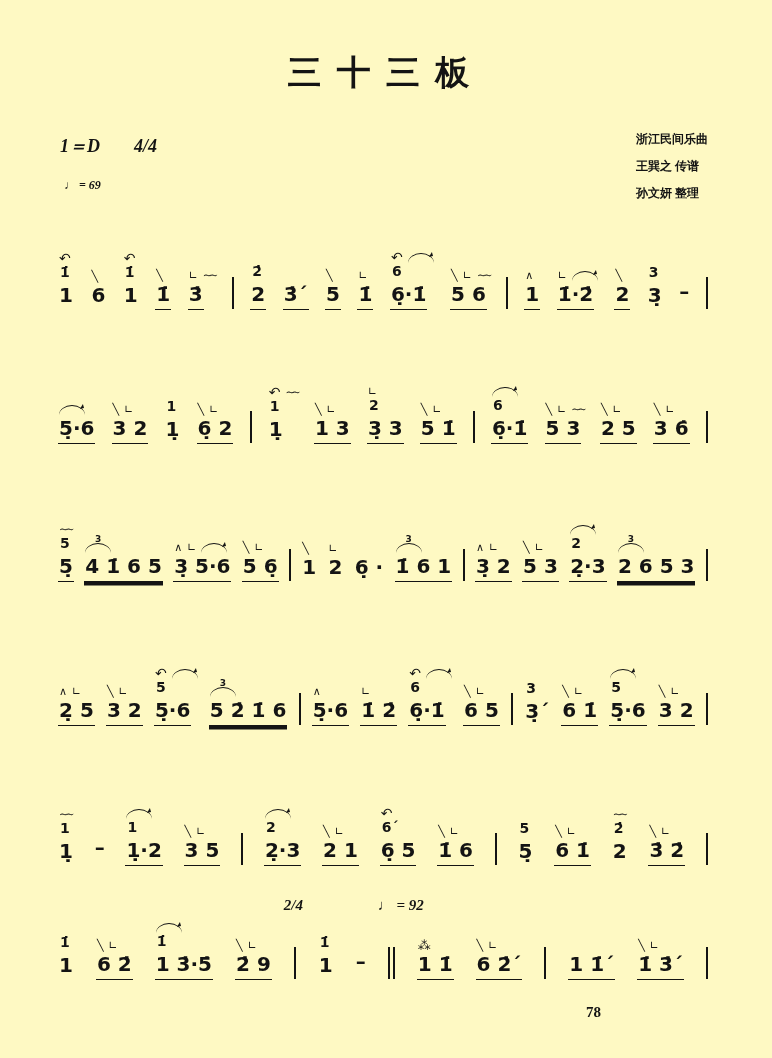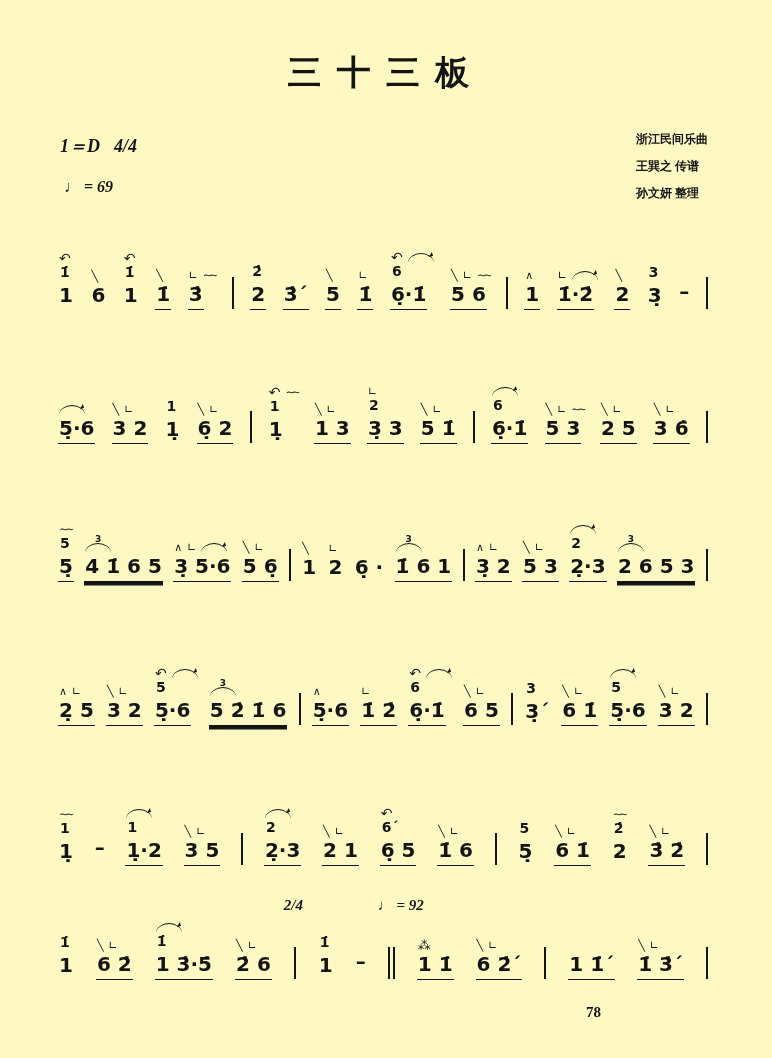--- a/index.html
+++ b/index.html
@@ -4,24 +4,24 @@
 <style>
   html,body{margin:0;padding:0;background:#e8e8e8;}
   .page{position:relative;width:772px;height:1058px;background:#fef9c3;color:#141414;
         font-family:"DejaVu Sans",sans-serif;overflow:hidden;}
   .title{position:absolute;top:50px;left:0;width:100%;text-align:center;
          font-family:"Liberation Serif","DejaVu Serif",serif;
          font-weight:bold;font-size:34px;letter-spacing:0.45em;}
   .keymeter{position:absolute;top:134px;left:60px;
             font-family:"Liberation Serif","DejaVu Serif",serif;
             font-style:italic;font-weight:bold;font-size:18px;}
-  .keymeter .meter{margin-left:14px;}
+  .keymeter .meter{margin-left:34px;}
   .tempo{position:absolute;top:178px;left:64px;
          font-family:"Liberation Serif","DejaVu Serif",serif;
-         font-style:italic;font-weight:bold;font-size:16px;}
+         font-style:italic;font-weight:bold;font-size:12px;}
   .credits{position:absolute;top:126px;right:64px;text-align:left;
            font-size:12px;font-weight:bold;line-height:27px;
            font-family:"Liberation Serif","DejaVu Serif",serif;}
   .pageno{position:absolute;top:1004px;left:586px;font-weight:bold;font-size:15px;
           font-family:"Liberation Serif","DejaVu Serif",serif;}
 
   .mline{position:absolute;left:58px;width:650px;height:78px;
          display:flex;justify-content:space-between;align-items:flex-end;}
   .cell{position:relative;display:flex;flex-direction:column;align-items:flex-start;}
   .orn{height:17px;display:flex;align-items:flex-end;gap:5px;font-size:11px;
@@ -559,21 +559,21 @@
             <span class="arc arrow"></span>
           </div>
           <div class="top">1̇</div>
           <div class="main u1">1 3̇·5̇</div>
         </div>
         <div class="cell">
           <div class="orn">
             <span class="g">╲</span>
             <span class="g">∟</span>
           </div>
-          <div class="main u1">2̇ 6</div>
+          <div class="main u1">2̇ 9</div>
         </div>
         <div class="cell">
           <div class="mark">2/4</div>
           <div class="barline"></div>
         </div>
         <div class="cell">
           <div class="top">1̇</div>
           <div class="main">1</div>
         </div>
         <div class="cell">

